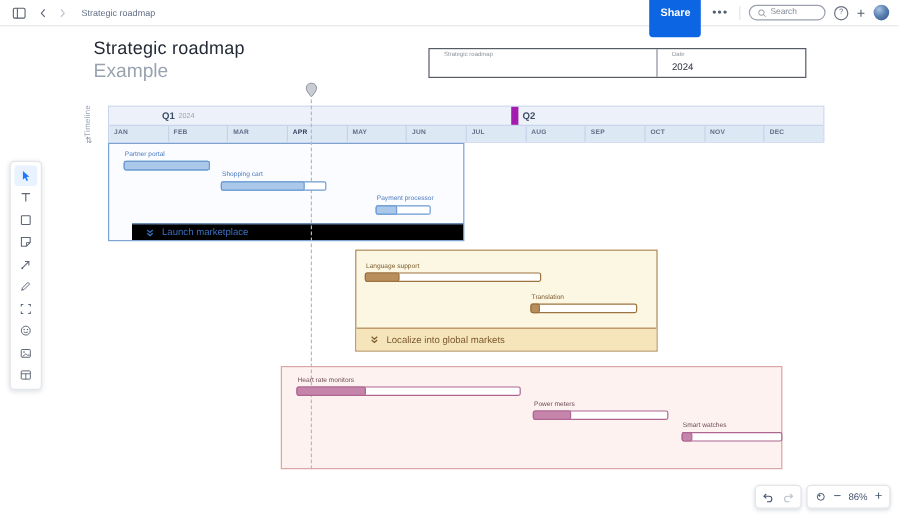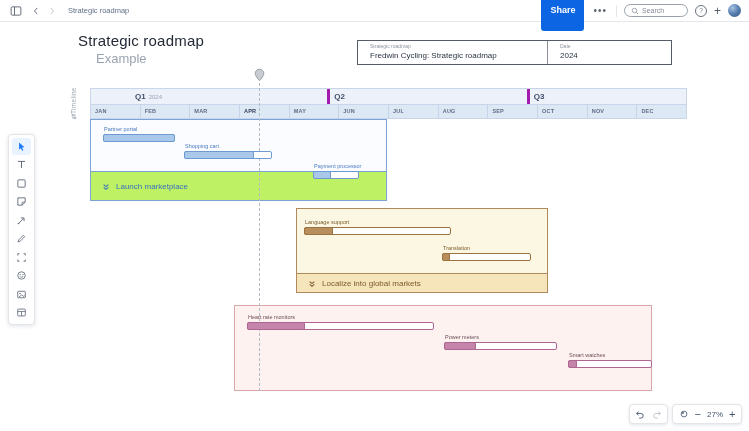--- a/index.html
+++ b/index.html
@@ -27,37 +27,37 @@
   
   .toolbar{position:absolute;left:8px;top:134px;width:25px;background:#fff;border:1px solid #e3e5e9;
            border-radius:4px;box-shadow:0 1px 4px rgba(9,30,66,.13);padding:2px 0;display:flex;
            flex-direction:column;align-items:center;z-index:6;}
   .tool{width:19px;height:17.5px;margin:0.5px 0;border-radius:3px;display:flex;align-items:center;
         justify-content:center;color:#5c6675;cursor:pointer;}
   .tool.active{background:#e9f2ff;color:#1d7afc;}
   .tool svg{display:block;}
   
   .page-title{position:absolute;left:78px;top:32px;font-size:15px;color:#232a36;letter-spacing:.2px;}
-  .page-subtitle{position:absolute;left:96px;top:51px;font-size:13px;color:#9aa3b0;}
+  .page-subtitle{position:absolute;left:78px;top:51px;font-size:16px;color:#9aa3b0;}
   
   .info-card{position:absolute;left:357px;top:40px;width:315px;height:25px;border:1px solid #565c66;
              background:#fff;display:flex;box-sizing:border-box;}
   .info-cell{padding:2px 0 0 12px;box-sizing:border-box;}
   .info-cell.first{width:189px;}
   .info-cell.second{flex:1;border-left:1px solid #8a8f98;}
   .info-label{font-size:5px;color:#8e95a0;}
   .info-value{font-size:8px;color:#2c3442;margin-top:2px;}
   
   .axis-label{position:absolute;left:70px;top:88px;height:26px;width:9px;writing-mode:vertical-rl;
               transform:rotate(180deg);font-size:6.5px;color:#99a1ae;letter-spacing:.3px;}
   .axis-icon{position:absolute;left:71px;top:113px;font-size:7px;color:#8a94a6;}
   .timeline-header{position:absolute;left:90px;top:88px;width:597px;border:1px solid #c8d5ea;box-sizing:border-box;}
   .quarter-row{display:flex;height:15px;background:#edf1f9;border-bottom:1px solid #c8d5ea;}
   .quarter-cell{flex:1;display:flex;align-items:center;padding-left:4px;box-sizing:border-box;margin-left:40px;}
-  .quarter-cell + .quarter-cell{border-left:3px solid #a21caf;}
+  .quarter-cell + .quarter-cell{border-left:6px solid #a21caf;}
   .quarter-name{font-size:8px;font-weight:700;color:#3f4e68;}
   .quarter-suffix{font-size:6px;color:#9aa5b8;margin-left:3px;}
   .month-row{display:flex;height:13px;background:#dde8f5;}
   .month-cell{flex:1;font-size:5.5px;font-weight:700;color:#5f6d85;line-height:13px;
               padding-left:4px;box-sizing:border-box;letter-spacing:.2px;}
   .month-cell + .month-cell{border-left:1px solid #c6d4ea;}
   .month-cell.current{color:#2f3d57;}
   
   .today-pin{position:absolute;left:253px;top:67px;z-index:7;}
   .today-line{position:absolute;left:259px;top:83px;height:308px;width:0;
@@ -187,42 +187,38 @@
         </svg>
       </div>
     </div>
 
   <div class="page-title">Strategic roadmap</div>
   <div class="page-subtitle">Example</div>
 
   <div class="info-card" id="info-card">
       <div class="info-cell first">
         <div class="info-label">Strategic roadmap</div>
-        <div class="info-value">Fredwin Cycling: Strategic roadmap</div>
       </div>
       <div class="info-cell second">
         <div class="info-label">Date</div>
         <div class="info-value">2024</div>
       </div>
     </div>
 
   <div class="axis-label">Timeline</div>
   <div class="axis-icon">⇅</div>
 
   <div class="timeline-header">
     <div class="quarter-row" id="quarter-row">
         <div class="quarter-cell">
           <span class="quarter-name">Q1</span>
           <span class="quarter-suffix">2024</span>
         </div>
         <div class="quarter-cell">
           <span class="quarter-name">Q2</span>
-        </div>
-        <div class="quarter-cell">
-          <span class="quarter-name">Q3</span>
         </div>
       </div>
     <div class="month-row" id="month-row">
         <div class="month-cell">JAN</div>
         <div class="month-cell">FEB</div>
         <div class="month-cell">MAR</div>
         <div class="month-cell current">APR</div>
         <div class="month-cell">MAY</div>
         <div class="month-cell">JUN</div>
         <div class="month-cell">JUL</div>
@@ -248,21 +244,21 @@
           <div class="bar-fill" style="width: 72px; background: rgb(169, 200, 234); border-color: rgb(109, 155, 209);"></div>
         </div>
         <div class="bar-label" style="left: 94px; top: 23px; color: rgb(74, 122, 191);">Shopping cart</div>
         <div class="bar-track" style="left: 93px; top: 31px; width: 88px; border-color: rgb(109, 155, 209);">
           <div class="bar-fill" style="width: 70px; background: rgb(169, 200, 234); border-color: rgb(109, 155, 209);"></div>
         </div>
         <div class="bar-label" style="left: 223px; top: 43px; color: rgb(74, 122, 191);">Payment processor</div>
         <div class="bar-track" style="left: 222px; top: 51px; width: 46px; border-color: rgb(109, 155, 209);">
           <div class="bar-fill" style="width: 18px; background: rgb(169, 200, 234); border-color: rgb(109, 155, 209);"></div>
         </div>
-        <div class="section-footer" style="height: 29px; background: #bef264; border-top: 1px solid rgb(123, 163, 212);">
+        <div class="section-footer" style="height: 14px; background: #000000; border-top: 1px solid rgb(123, 163, 212); margin-left: 19px;">
           <span><svg viewBox="0 0 12 12" width="8" height="8">
               <path d="M2.5 2.5 L6 5.5 L9.5 2.5 M2.5 6.5 L6 9.5 L9.5 6.5" fill="none" stroke="#3a6fbf" stroke-width="1.6"></path>
             </svg></span>
           <span class="footer-label" style="color: rgb(58, 111, 191);">Launch marketplace</span>
         </div>
       </div>
       <div class="section" style="left: 296px; top: 208px; width: 252px; height: 85px; border-color: rgb(176, 138, 92); background: rgb(252, 247, 226);">
         <div class="bar-label" style="left: 8px; top: 10px; color: rgb(122, 90, 45);">Language support</div>
         <div class="bar-track" style="left: 7px; top: 18px; width: 147px; border-color: rgb(156, 115, 64);">
           <div class="bar-fill" style="width: 29px; background: rgb(185, 142, 93); border-color: rgb(156, 115, 64);"></div>
@@ -309,17 +305,17 @@
     </span>
   </div>
   <div class="ctrl-group ctrl-zoom">
     <span class="ctrl-btn">
       <svg viewBox="0 0 16 16" width="10" height="10">
           <circle cx="8" cy="8" r="4.6" fill="none" stroke="currentColor" stroke-width="1.3"></circle>
           <circle cx="6.3" cy="6.3" r="1.5" fill="currentColor"></circle>
         </svg>
     </span>
     <span class="ctrl-btn zoom-sign">−</span>
-    <span class="zoom-level">27%</span>
+    <span class="zoom-level">86%</span>
     <span class="ctrl-btn zoom-sign">+</span>
   </div>
 
 </div>
 
 </body></html>

